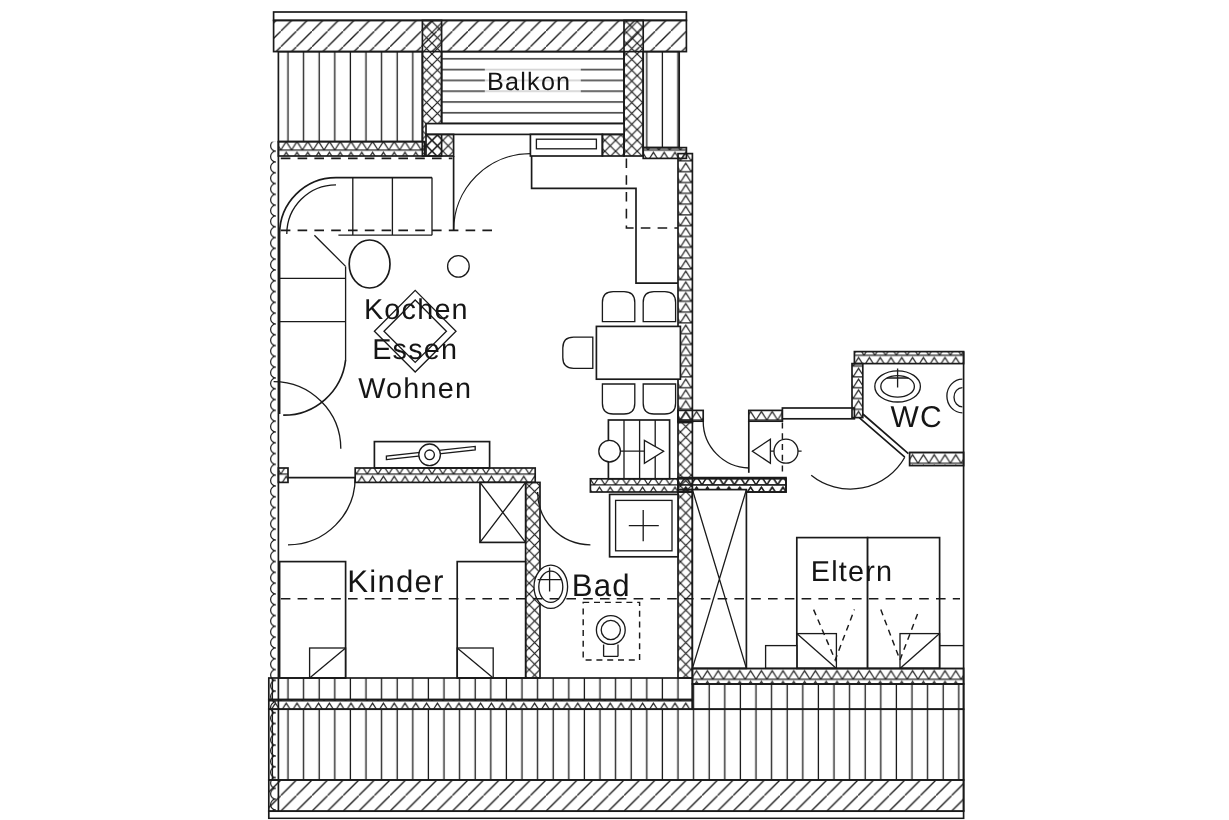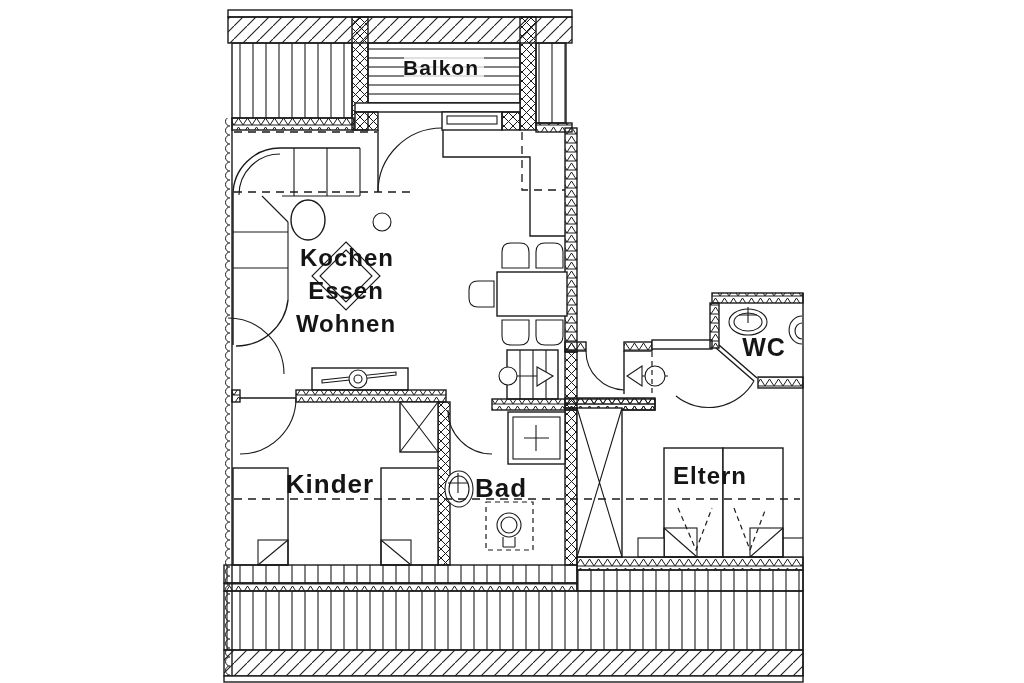--- a/index.html
+++ b/index.html
@@ -1,17 +1,17 @@
 <!DOCTYPE html>
 <html><head>
 <meta charset="utf-8">
 <style>
   html,body{margin:0;padding:0;background:#ffffff;}
   #stage{position:relative;width:1024px;height:683px;background:#ffffff;overflow:hidden;
-         font-family:"Liberation Sans", sans-serif;font-weight:bold;}
+         font-family:"Liberation Sans", sans-serif;}
   svg{position:absolute;left:0;top:0;}
   .ln{stroke:#1a1a1a;stroke-width:1.4;fill:none;}
   .lnthin{stroke:#1a1a1a;stroke-width:1.1;fill:none;}
   .wall{stroke:#1a1a1a;stroke-width:1.4;}
   .white{fill:#ffffff;}
   .dash{stroke:#1a1a1a;stroke-width:1.3;fill:none;stroke-dasharray:8 6;}
   .dash2{stroke:#1a1a1a;stroke-width:1.2;fill:none;stroke-dasharray:5 4;}
   .room-label{fill:#151515;font-family:"Liberation Sans", sans-serif;letter-spacing:1px;}
 </style>
 </head>

